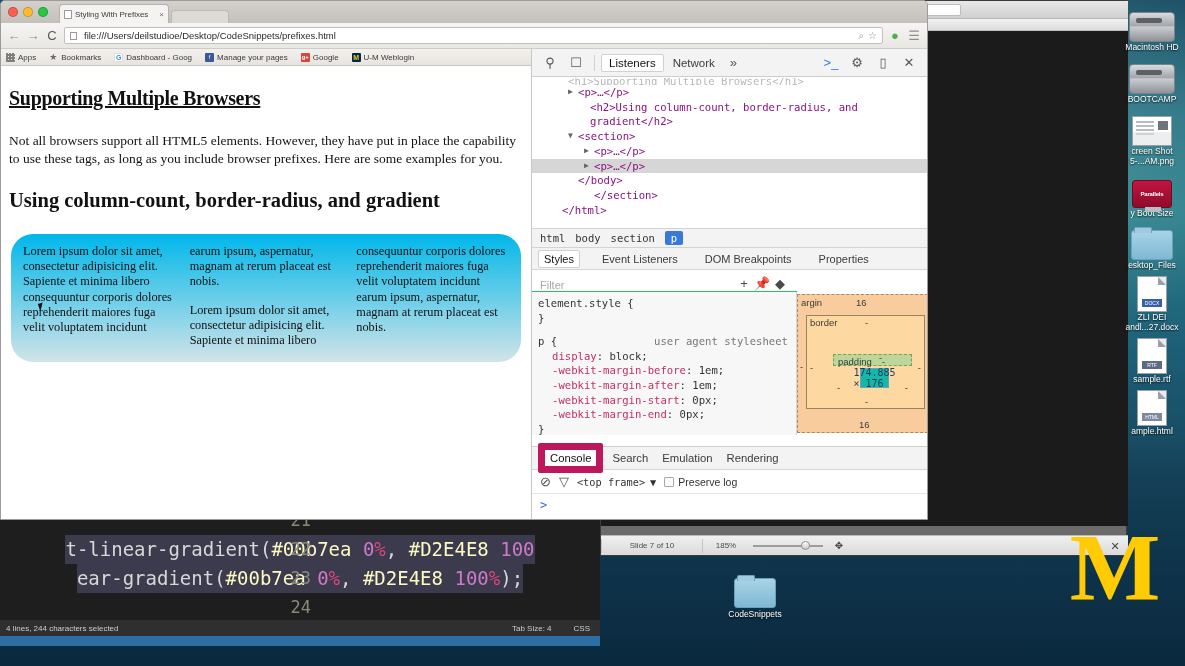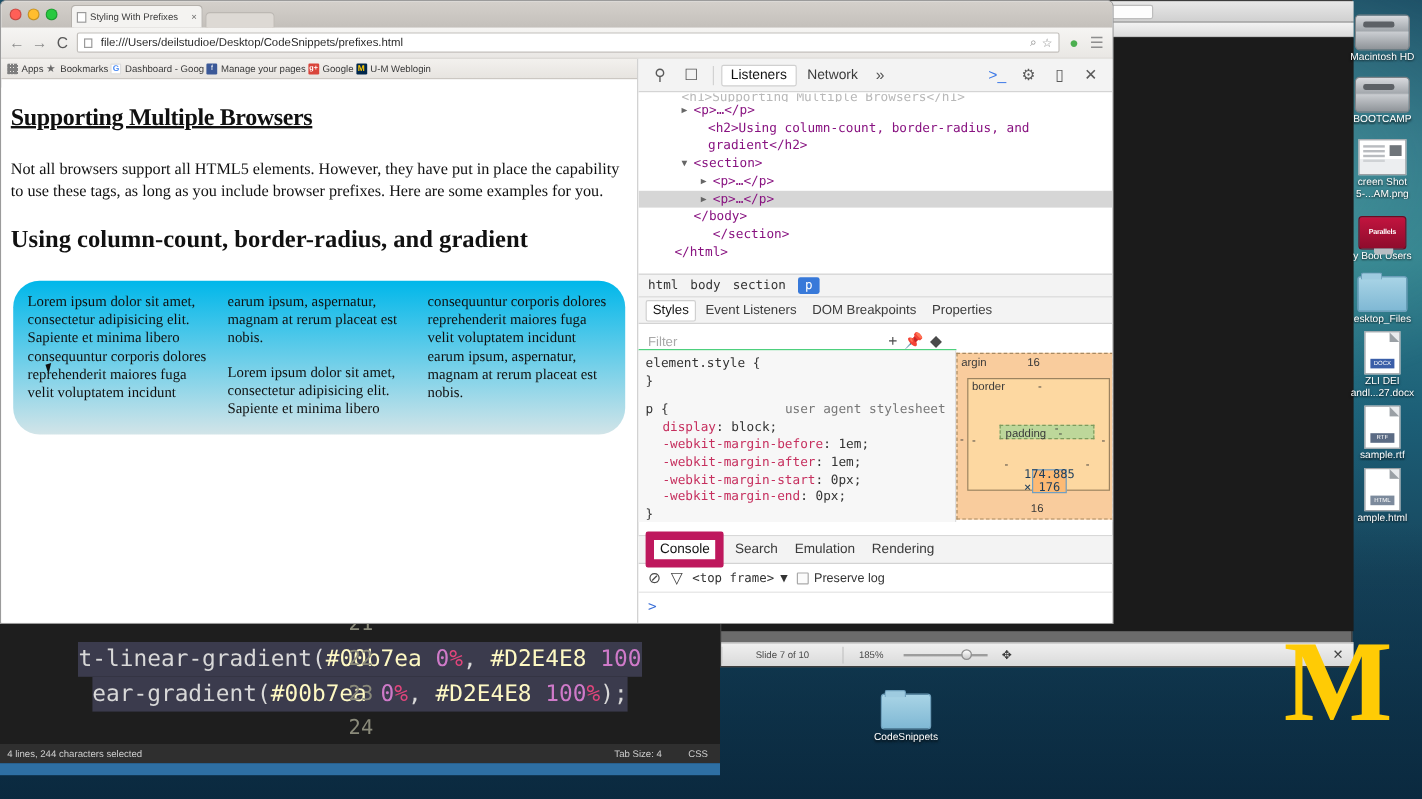--- a/index.html
+++ b/index.html
@@ -222,21 +222,21 @@
   #omnibox{
     flex:1;height:17px;background:#fff;border:1px solid #c2bfbb;border-radius:2px;
     display:flex;align-items:center;padding:0 5px;font-size:9.5px;color:#2a2a2a;gap:4px;
   }
   #omnibox .page-icon{width:7px;height:8px;}
   #omnibox .urltext{flex:1;white-space:nowrap;overflow:hidden;}
   .omni-right{display:flex;align-items:center;gap:4px;color:#8e8e8e;font-size:10px;}
   #bookmarks{
     height:17px;background:linear-gradient(180deg,#f3f1ee,#e7e4e0);
     border-bottom:1px solid #cbc7c2;
-    display:flex;align-items:center;padding:0 5px;gap:2px;
+    display:flex;align-items:center;padding:0 5px;gap:13px;
     font-size:8px;color:#3a3a3a;white-space:nowrap;
   }
   .bm{display:flex;align-items:center;gap:3px;}
   .bm-ico{width:9px;height:9px;border-radius:1px;display:inline-block;flex:0 0 auto;}
   .ico-apps{background:repeating-linear-gradient(90deg,#7e7e7e 0 2px,transparent 2px 3px),repeating-linear-gradient(0deg,#7e7e7e 0 2px,transparent 2px 3px);}
   .ico-star{background:none;color:#6a6a6a;font-size:9px;line-height:9px;width:9px;}
   .ico-g{background:#fff;border:1px solid #ddd;color:#4285f4;font-size:7px;text-align:center;line-height:8px;font-weight:bold;}
   .ico-fb{background:#3b5998;color:#fff;font-size:6px;text-align:center;line-height:9px;}
   .ico-gp{background:#d9453b;color:#fff;font-size:6px;text-align:center;line-height:9px;font-weight:bold;}
   .ico-um{background:#00274c;color:#ffcb05;font-size:7px;text-align:center;line-height:9px;font-weight:bold;}
@@ -300,21 +300,21 @@
   .dom-wrap{ white-space:normal; }
 
   #breadcrumb{
     height:20px;background:#f3f3f3;border-top:1px solid #d3d3d3;border-bottom:1px solid #d3d3d3;
     display:flex;align-items:center;padding:0 8px;gap:10px;font-size:10.5px;color:#333;
     font-family:"DejaVu Sans Mono", monospace;
   }
   .crumb.sel{ background:#3879d9;color:#fff;padding:1px 6px;border-radius:2px;}
   #sidebar-tabs{
     height:22px;background:#f3f3f3;border-bottom:1px solid #d3d3d3;
-    display:flex;align-items:center;padding:0 6px;gap:3px;font-size:11px;color:#3b3b3b;
+    display:flex;align-items:center;padding:0 6px;gap:17px;font-size:11px;color:#3b3b3b;
   }
   #sidebar-tabs .st{padding:2px 5px;border-radius:2px;}
   #sidebar-tabs .st.sel{background:#fff;border:1px solid #d0d0d0;color:#111;}
   #filterbar{
     height:22px;background:#fff;border-bottom:1px solid #22c55e;
     display:flex;align-items:flex-end;padding:0 8px;font-size:11px;color:#a8a8a8;
     width:265px;
   }
   #filterbar .fspacer{flex:1;}
   .fic{width:18px;text-align:center;color:#4a4a4a;font-size:13px;}
@@ -341,22 +341,22 @@
   }
   .bm-border{
     position:absolute;left:8px;top:20px;right:2px;bottom:23px;
     background:#fdd8a1;border:1px solid #9c8360;
   }
   .bm-padding{
     position:absolute;left:26px;top:38px;right:12px;bottom:42px;
     background:#bdd79a;border:1px dashed #7e9b5e;
   }
   .bm-content{
-    position:absolute;left:26px;top:36px;right:22px;height:20px;
-    background:#fdba74;border:1px solid #6f9fc4;
+    position:absolute;left:26px;top:13px;right:22px;height:20px;
+    background:#14b8a6;border:1px solid #6f9fc4;
     display:flex;align-items:center;justify-content:center;
     font-size:10px;color:#1d3d5c;font-family:"DejaVu Sans Mono", monospace;
   }
   .bm-label{position:absolute;font-size:9.5px;color:#3a3a3a;font-family:"Liberation Sans",sans-serif;}
   .bm-val{position:absolute;font-size:9.5px;color:#3a3a3a;font-family:"Liberation Sans",sans-serif;}
 
   
   #drawer{
     position:absolute;left:0;bottom:0;width:396px;height:74px;
     background:#fff;border-top:1px solid #cfcfcf;
@@ -434,21 +434,21 @@
       </div>
     <div class="lbl">creen Shot</div>
     <div class="lbl">5-...AM.png</div>
   </div>
   <div class="desk-icon">
     <div class="glyph">
       <div class="parallels">
           <span>Parallels</span>
         </div>
     </div>
-    <div class="lbl">y Boot Users</div>
+    <div class="lbl">y Boot Size</div>
   </div>
   <div class="desk-icon">
     <div class="glyph">
         <div class="folder"></div>
       </div>
     <div class="lbl">esktop_Files</div>
   </div>
   <div class="desk-icon">
     <div class="glyph">
       <div class="docfile">

